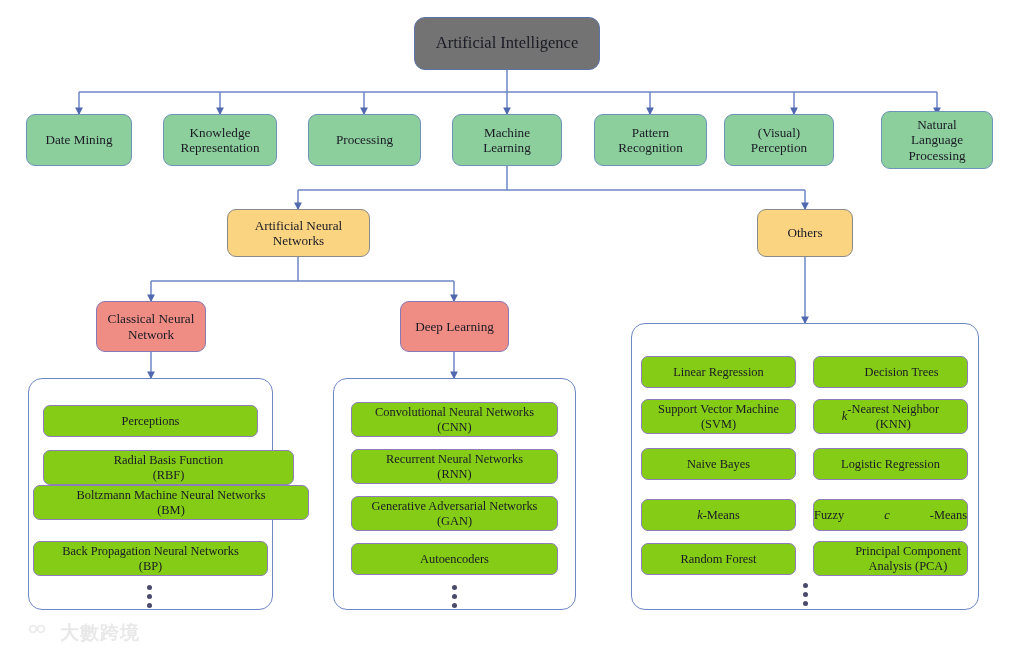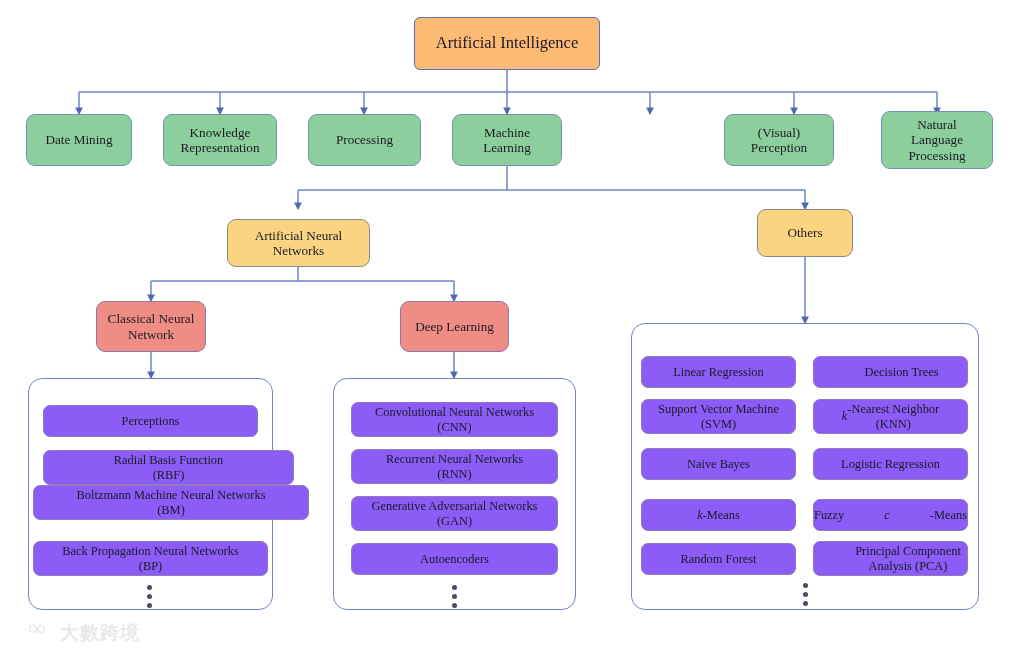--- a/index.html
+++ b/index.html
@@ -25,42 +25,42 @@
     display:flex;
     align-items:center;
     justify-content:center;
     text-align:center;
     border-radius:9px;
     line-height:1.15;
     z-index:3;
     white-space:pre-line;
   }
   .node-root{
-    background:#fdba74;
+    background:#737373;
     border:1.3px solid #5b73a8;
     font-size:16.5px;
-    border-radius:6px;
+    border-radius:11px;
   }
   .node-green{
     background:#8ccf9d;
     border:1.3px solid #6d93b8;
     font-size:13.2px;
   }
   .node-yellow{
     background:#fad481;
     border:1.3px solid #8a8a8a;
     font-size:13.2px;
   }
   .node-red{
     background:#ef8d84;
     border:1.3px solid #8878b4;
     font-size:13.2px;
   }
   .node-purple{
-    background:#8b5cf6;
+    background:#84cc16;
     border:1.2px solid #8f7dbb;
     font-size:12.4px;
     border-radius:7px;
   }
   .panel{
     position:absolute;
     box-sizing:border-box;
     border:1.3px solid #6d86c4;
     border-radius:14px;
     background:#ffffff;
@@ -150,27 +150,29 @@
   </svg>
 
   <div class="node node-root" style="left:414px;top:17px;width:186px;height:53px;">Artificial Intelligence</div>
 
   <div class="node node-green" style="left:26px;top:114px;width:106px;height:52px;">Date Mining</div>
   <div class="node node-green" style="left:163px;top:114px;width:114px;height:52px;">Knowledge
 Representation</div>
   <div class="node node-green" style="left:308px;top:114px;width:113px;height:52px;">Processing</div>
   <div class="node node-green" style="left:452px;top:114px;width:110px;height:52px;">Machine
 Learning</div>
+  <div class="node node-green" style="left:594px;top:114px;width:113px;height:52px;">Pattern
+Recognition</div>
   <div class="node node-green" style="left:724px;top:114px;width:110px;height:52px;">(Visual)
 Perception</div>
   <div class="node node-green" style="left:881px;top:111px;width:112px;height:58px;">Natural
 Language
 Processing</div>
 
-  <div class="node node-yellow" style="left:227px;top:219px;width:143px;height:48px;">Artificial Neural
+  <div class="node node-yellow" style="left:227px;top:209px;width:143px;height:48px;">Artificial Neural
 Networks</div>
   <div class="node node-yellow" style="left:757px;top:209px;width:96px;height:48px;">Others</div>
 
   <div class="node node-red" style="left:96px;top:301px;width:110px;height:51px;">Classical Neural
 Network</div>
   <div class="node node-red" style="left:400px;top:301px;width:109px;height:51px;">Deep Learning</div>
 
   <div class="panel" style="left:28px;top:378px;width:245px;height:232px;"></div>
   <div class="node node-purple" style="left:43px;top:405px;width:215px;height:32px;">Perceptions</div>
   <div class="node node-purple" style="left:43px;top:450px;width:251px;height:35px;">Radial Basis Function

